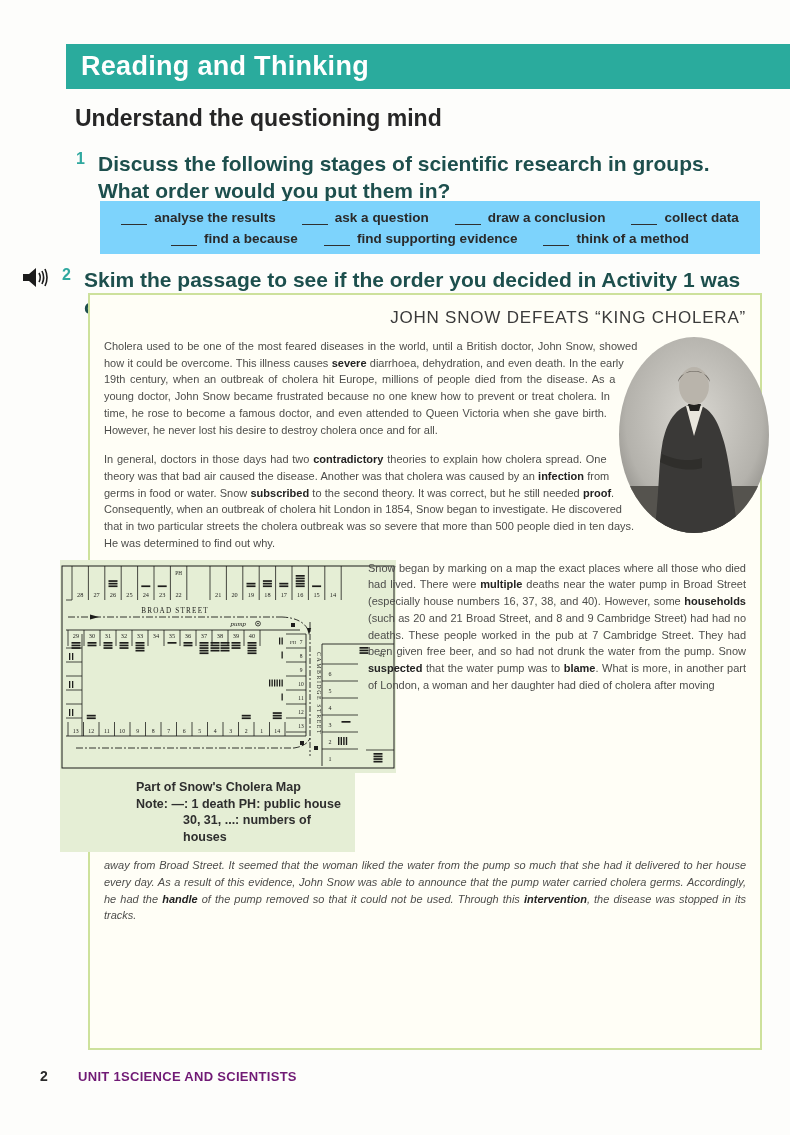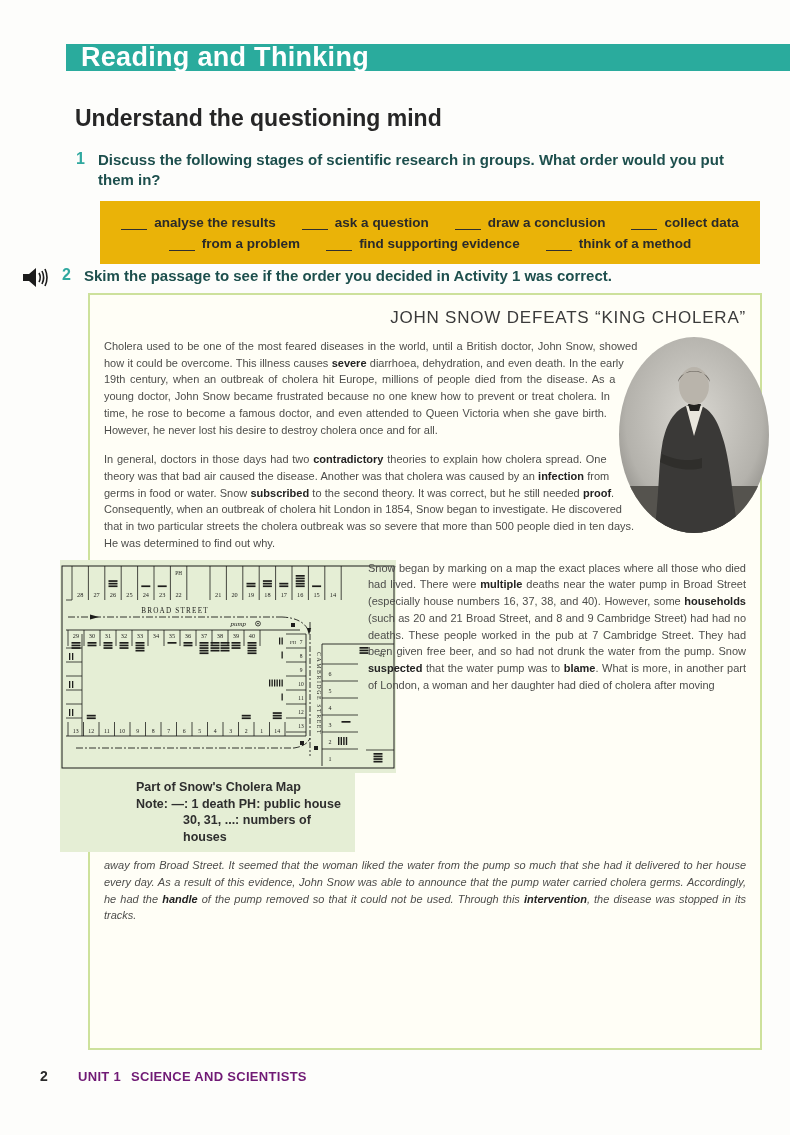--- a/index.html
+++ b/index.html
@@ -1,32 +1,32 @@
 <!DOCTYPE html>
 <html><head>
 <meta charset="utf-8">
 <style>
   html,body{margin:0;padding:0;background:#ffffff;}
   .page{position:relative;width:790px;height:1135px;background:#fdfdfb;overflow:hidden;
         font-family:"Liberation Sans",sans-serif;}
   
-  .header-bar{position:absolute;left:66px;top:44px;right:0;height:27px;background:#2aab9d;
+  .header-bar{position:absolute;left:66px;top:44px;right:0;height:45px;background:#2aab9d;
               display:flex;align-items:center;}
   .header-bar .title{color:#ffffff;font-size:27px;font-weight:700;padding-left:15px;letter-spacing:.3px;}
   
   .section-heading{position:absolute;left:75px;top:105px;font-size:23px;font-weight:700;color:#262626;}
   
   .activity{position:absolute;display:flex;align-items:flex-start;}
   .activity-1{left:76px;top:150px;width:650px;}
   .activity-2{left:22px;top:266px;width:755px;}
   .act-num{color:#2fa89f;font-weight:700;font-size:16px;width:22px;flex:none;padding-top:0px;}
-  .act-text{color:#1d4f4d;font-weight:700;font-size:15px;line-height:1.3;}
+  .act-text{color:#1d4f4d;font-weight:700;font-size:21px;line-height:1.3;}
   .audio{width:27px;height:21px;flex:none;margin-right:13px;margin-top:1px;cursor:pointer;}
   
-  .blanks-box{position:absolute;left:100px;top:201px;width:660px;height:63px;background:#eab308;
+  .blanks-box{position:absolute;left:100px;top:201px;width:660px;height:53px;background:#7dd3fc;
               display:flex;flex-direction:column;justify-content:center;gap:6px;}
   .blank-line{display:flex;justify-content:center;column-gap:26px;font-size:13.5px;font-weight:600;color:#2a2a2a;}
   .blank-item{display:flex;align-items:flex-end;gap:7px;}
   .blank{display:inline-block;width:26px;height:1em;border-bottom:1.6px solid #2f2f2f;}
   
   .article{position:absolute;left:88px;top:293px;width:674px;height:757px;box-sizing:border-box;
            background:#fffef6;border:2px solid #cde19c;padding:0 14px;}
   .article-title{text-align:right;margin-top:13px;font-size:17px;color:#3b3b3b;letter-spacing:.8px;}
   .para{font-size:11px;line-height:1.52;color:#4d4d4b;text-align:justify;}
   .para .b{font-weight:700;color:#232323;}
@@ -37,21 +37,21 @@
             margin:-2px -24px 4px 12px;}
   .two-col{display:flex;margin-top:8px;}
   .map-panel{flex:none;width:295px;margin-left:-44px;background:#e5eed5;padding-bottom:6px;}
   .p3{flex:1;padding-left:13px;}
   .map-caption{padding-left:76px;padding-top:2px;color:#2e2e2e;font-size:12.5px;font-weight:700;line-height:1.35;}
   .map-caption .indent{padding-left:47px;}
   
   .footer{position:absolute;left:40px;top:1068px;display:flex;align-items:baseline;}
   .footer .pnum{font-size:14px;font-weight:700;color:#2b2b2b;width:38px;}
   .footer .unit{font-size:13px;font-weight:700;color:#701a75;letter-spacing:.3px;}
-  .footer .unit-title{margin-left:10px;}
+  .footer .unit-title{}
 </style>
 </head>
 <body>
 
 <div class="page">
 
   <div class="header-bar">
     <span class="title">Reading and Thinking</span>
   </div>
 
@@ -77,21 +77,21 @@
           <span>draw a conclusion</span>
         </span>
         <span class="blank-item">
           <span class="blank"></span>
           <span>collect data</span>
         </span>
       </div>
     <div class="blank-line">
         <span class="blank-item">
           <span class="blank"></span>
-          <span>from a problem</span>
+          <span>find a because</span>
         </span>
         <span class="blank-item">
           <span class="blank"></span>
           <span>find supporting evidence</span>
         </span>
         <span class="blank-item">
           <span class="blank"></span>
           <span>think of a method</span>
         </span>
       </div>

